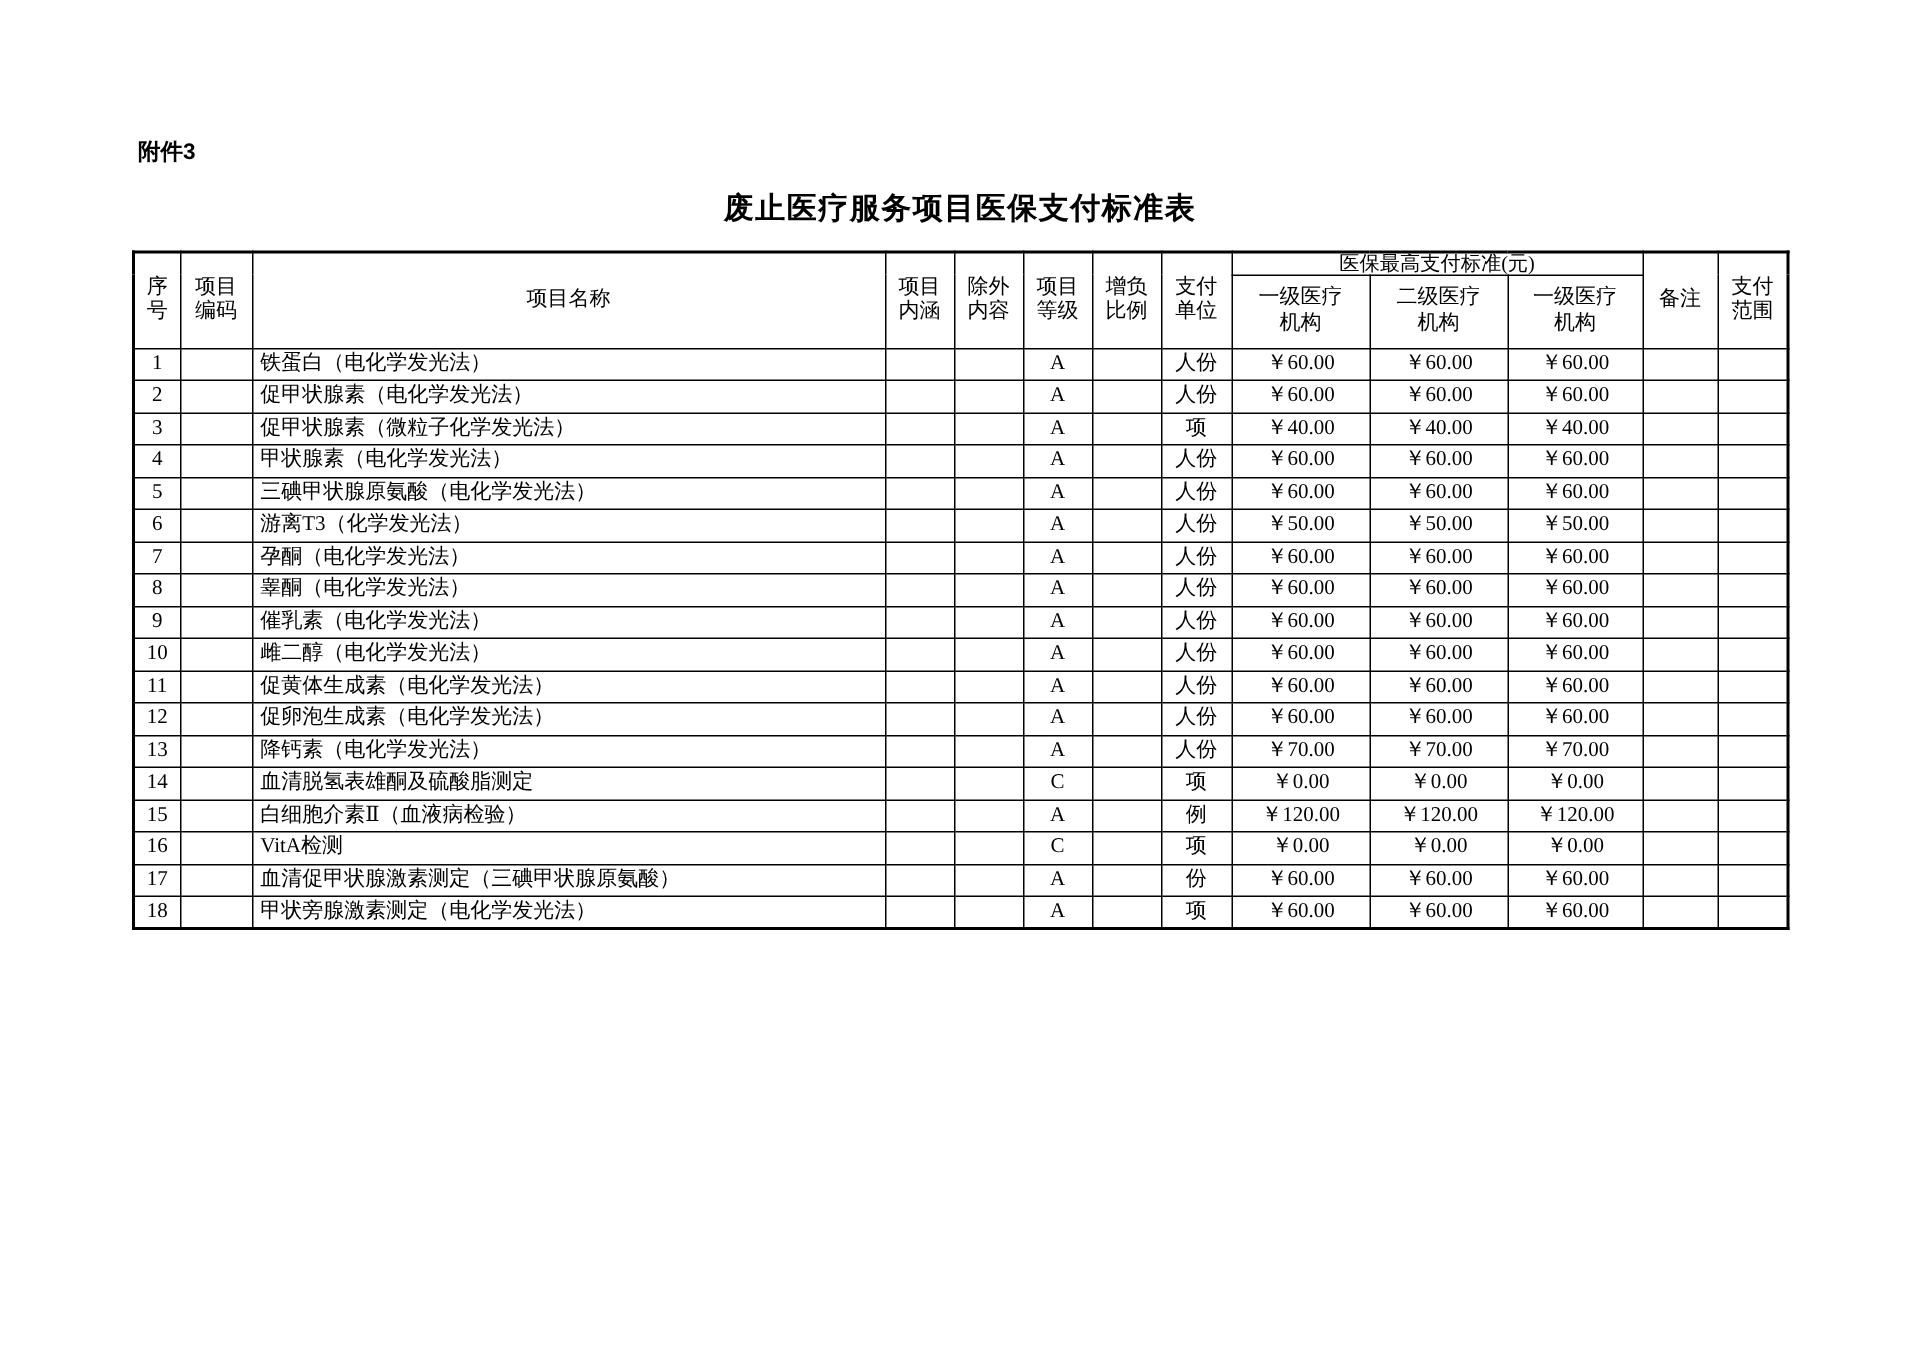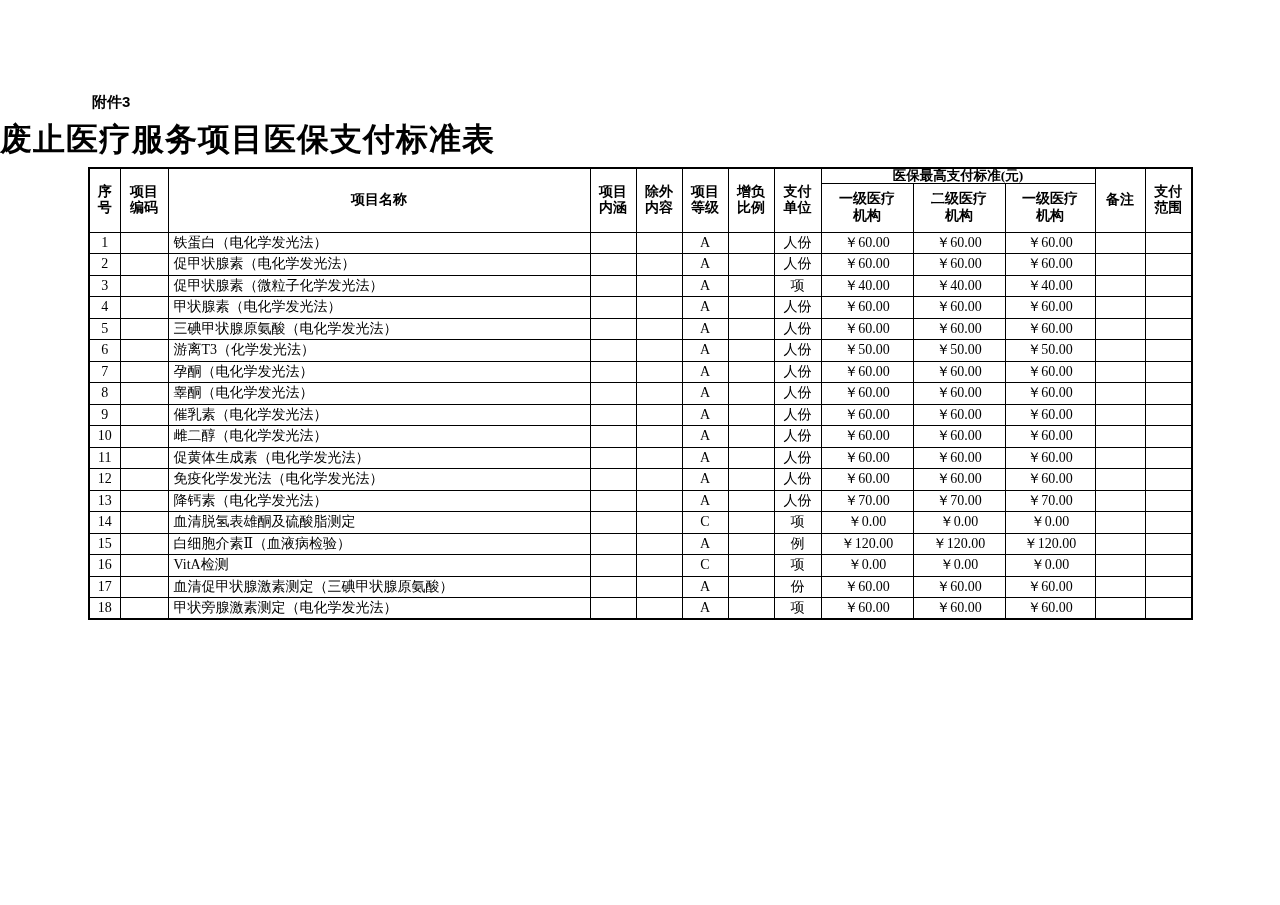--- a/index.html
+++ b/index.html
@@ -22,44 +22,44 @@
     font-family: "Liberation Sans", "DejaVu Sans", sans-serif;
     font-weight: 600;
     font-size: 15px;
     line-height: 18px;
   }
   .title {
     position: absolute;
     left: 0; top: 123px;
     width: 1280px;
     margin: 0;
-    text-align: left;
+    text-align: center;
     font-family: "Liberation Sans", "DejaVu Sans", sans-serif;
     font-weight: bold;
-    font-size: 32px;
+    font-size: 20px;
     line-height: 32px;
     letter-spacing: 1px;
   }
   table.main {
     position: absolute;
     left: 88px; top: 167px;
     width: 1103px;
     border-collapse: collapse;
     table-layout: fixed;
     border: 2px solid #000;
   }
   table.main th, table.main td {
     border: 1px solid #000;
     padding: 0;
     font-size: 14px;
     line-height: 1.15;
     overflow: hidden;
   }
   thead th {
-    font-weight: bold;
+    font-weight: normal;
     text-align: center;
     vertical-align: middle;
     white-space: pre-line;
   }
   thead tr.group-row { height: 15px; }
   thead tr.group-row th.group { font-size: 13.5px; line-height: 1; }
   thead tr.sub-row { height: 49px; }
   tbody tr { height: 21.5px; }
   tbody td {
     text-align: center;
@@ -298,21 +298,21 @@
           <td class="col-unit">人份</td>
           <td class="col-tier1">￥60.00</td>
           <td class="col-tier2">￥60.00</td>
           <td class="col-tier3">￥60.00</td>
           <td class="col-remark"></td>
           <td class="col-scope"></td>
         </tr>
         <tr>
           <td class="col-seq">12</td>
           <td class="col-code"></td>
-          <td class="col-name">免疫化学发光法（电化学发光法）</td>
+          <td class="col-name">促卵泡生成素（电化学发光法）</td>
           <td class="col-connotation"></td>
           <td class="col-exclusion"></td>
           <td class="col-grade">A</td>
           <td class="col-ratio"></td>
           <td class="col-unit">人份</td>
           <td class="col-tier1">￥60.00</td>
           <td class="col-tier2">￥60.00</td>
           <td class="col-tier3">￥60.00</td>
           <td class="col-remark"></td>
           <td class="col-scope"></td>

